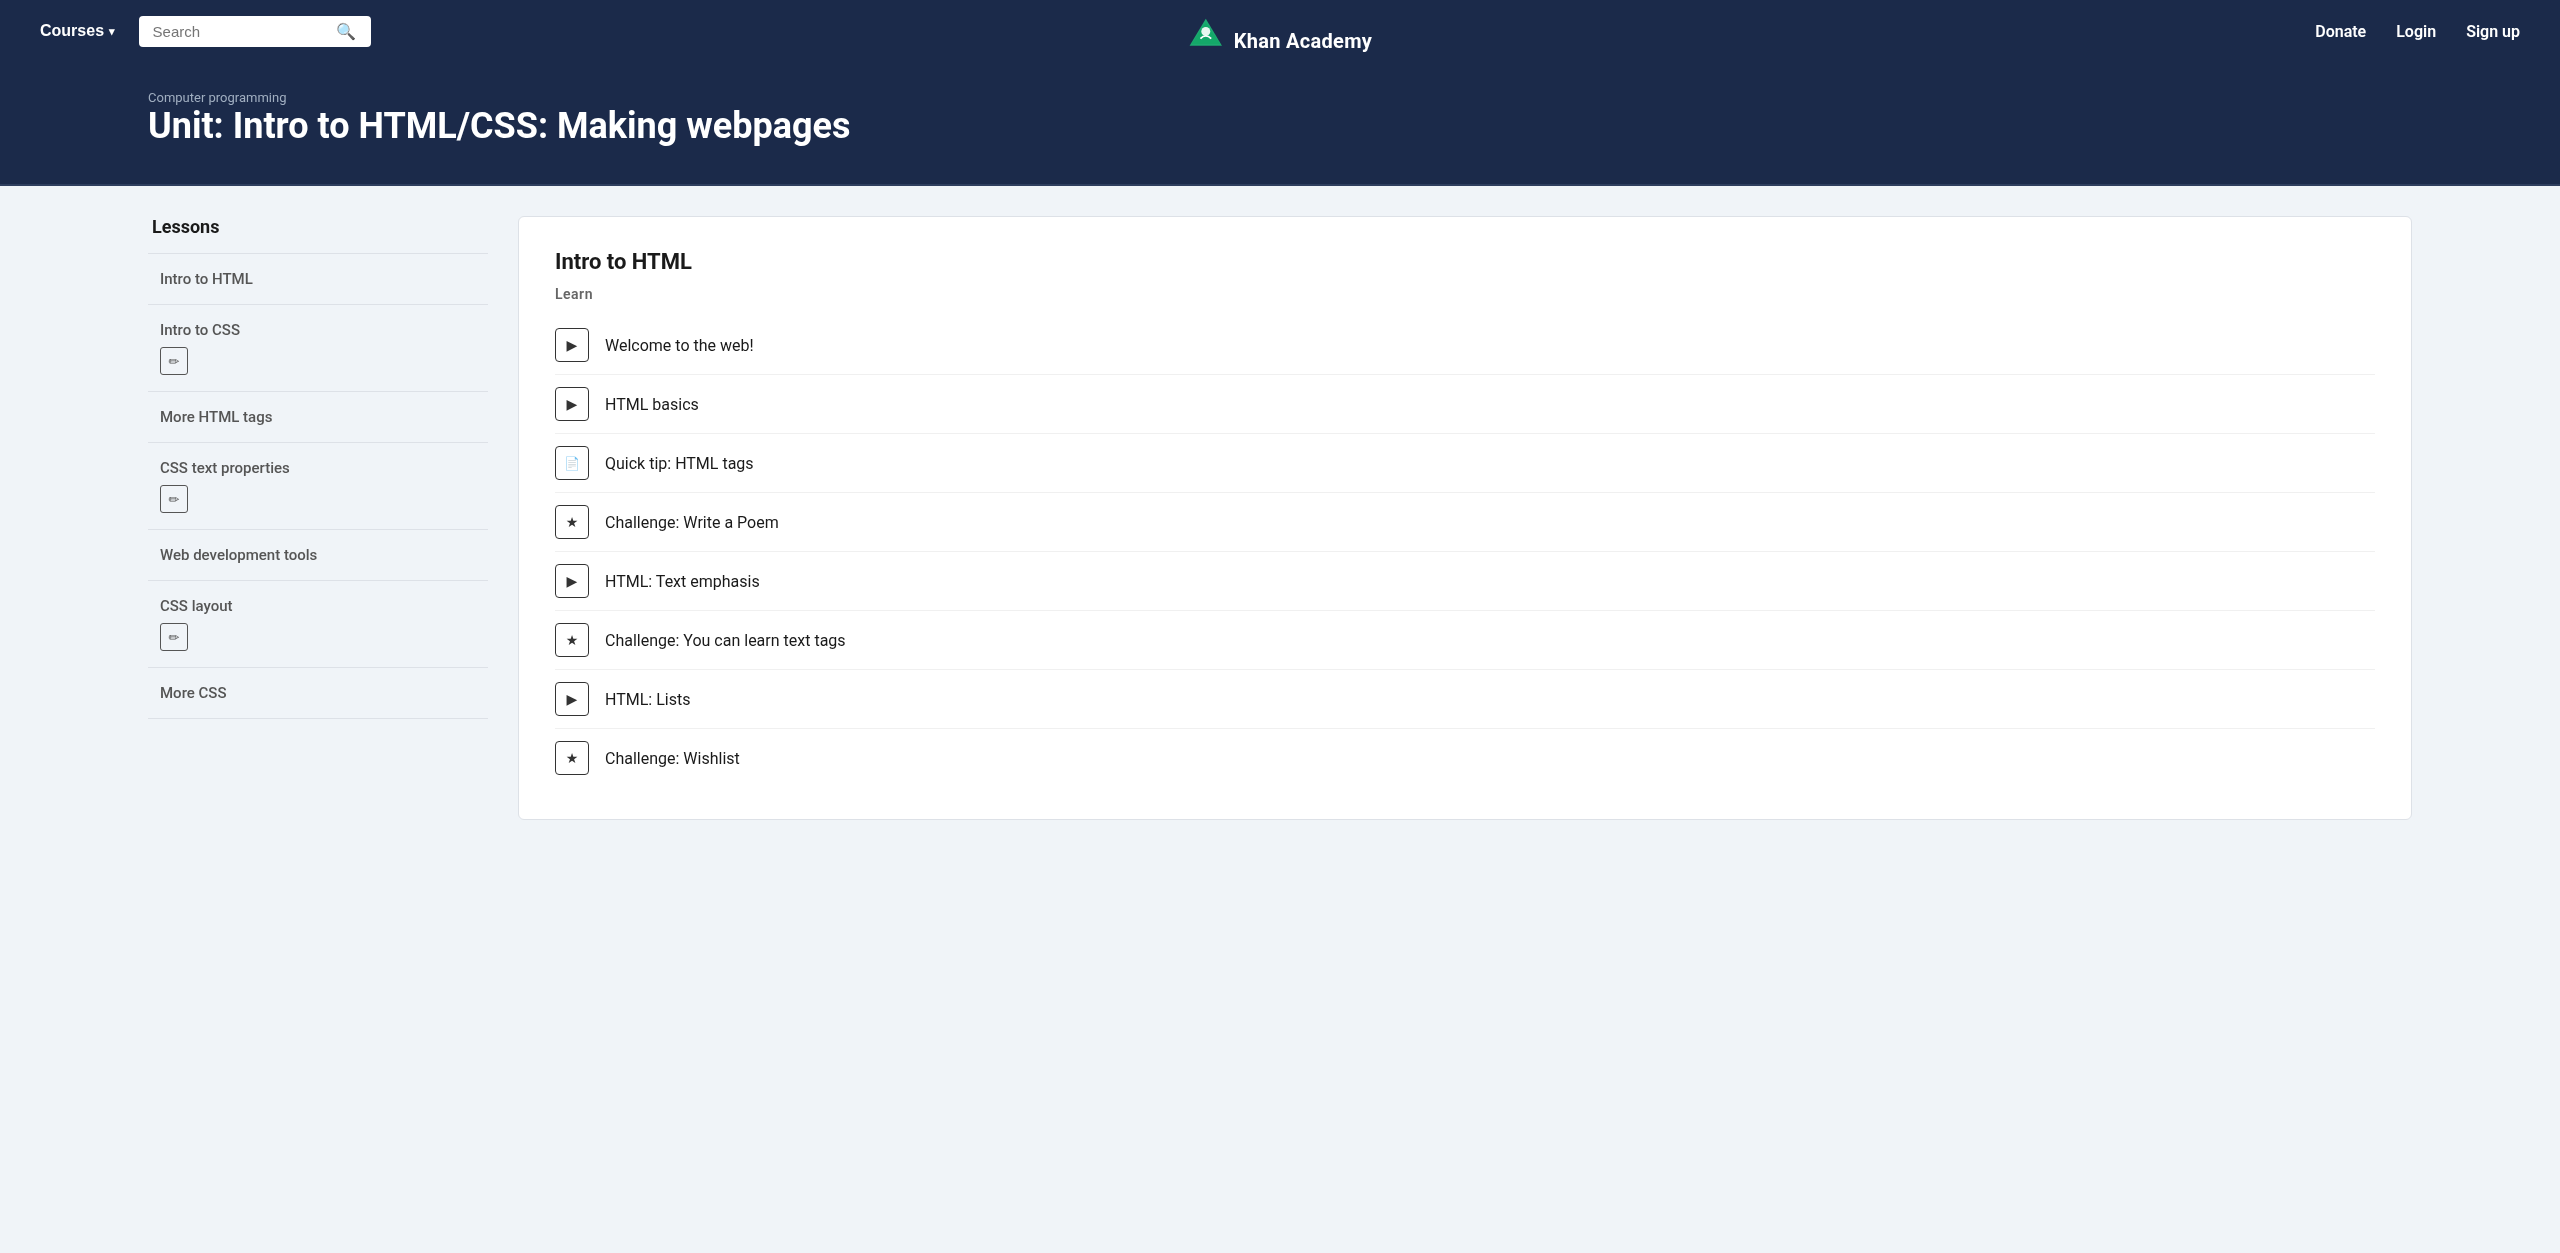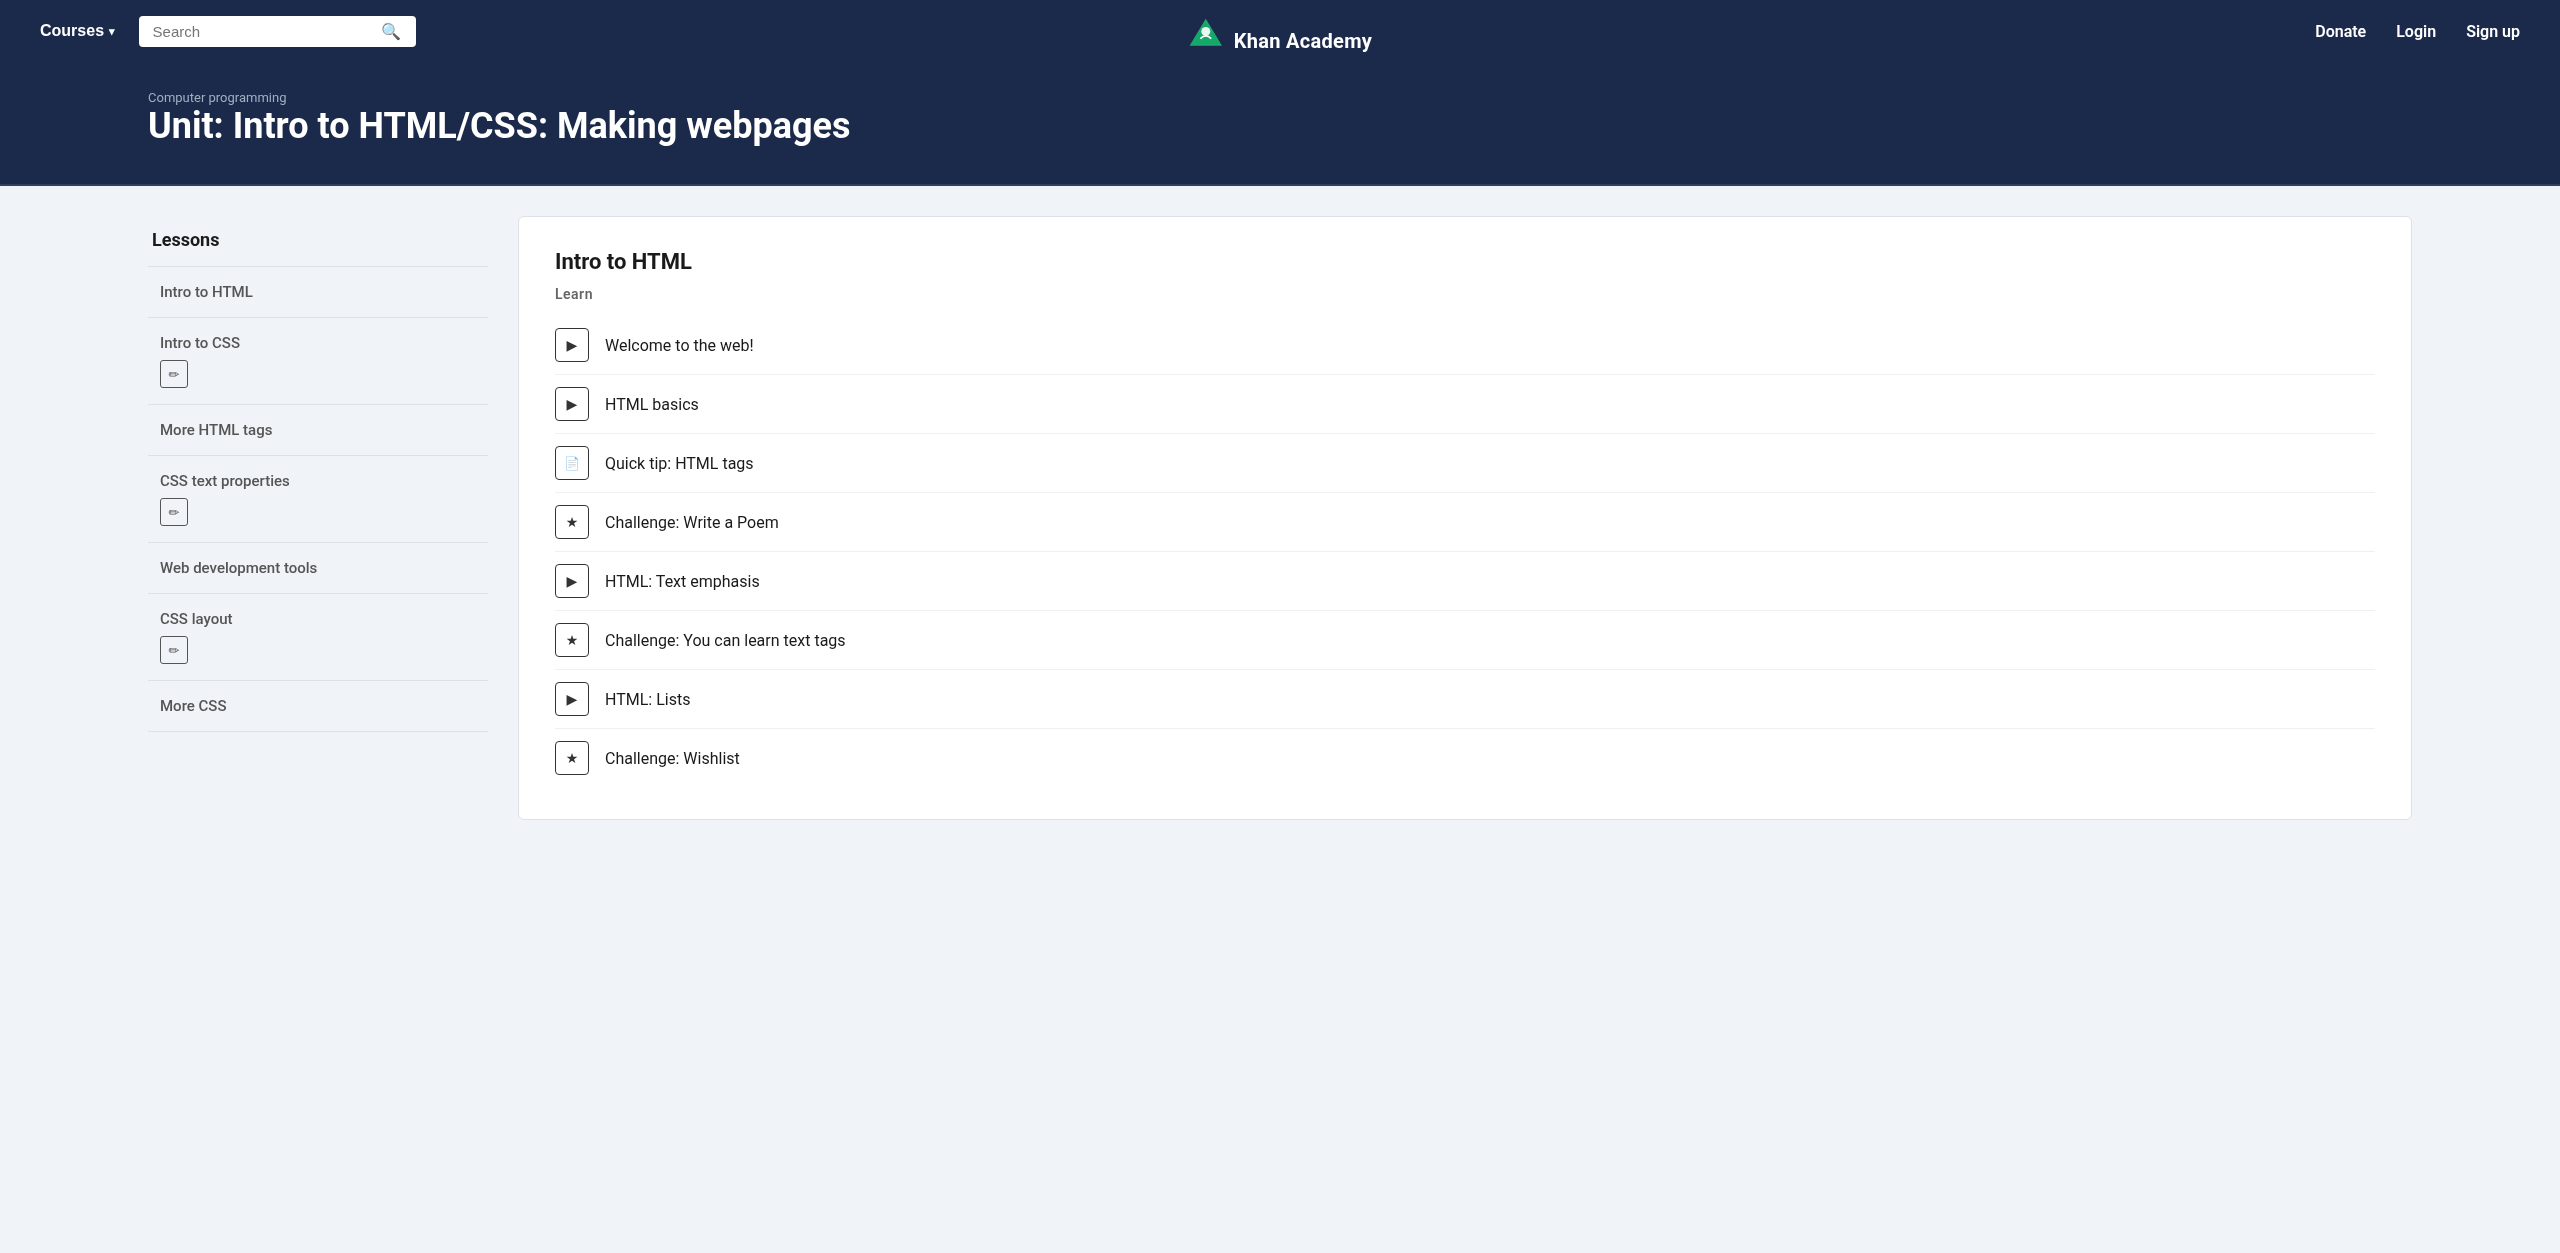--- a/index.html
+++ b/index.html
@@ -48,21 +48,21 @@
       margin-top: 1px;
     }
 
     .search-bar {
       display: flex;
       align-items: center;
       background: #ffffff;
       border-radius: 4px;
       padding: 6px 14px;
       gap: 8px;
-      width: 277px;
+      width: 232px;
     }
 
     .search-bar input {
       border: none;
       outline: none;
       font-size: 15px;
       color: #333;
       background: transparent;
       width: 100%;
     }
@@ -132,21 +132,20 @@
       display: flex;
       padding: 30px 148px;
       gap: 30px;
       align-items: flex-start;
     }
 
     
     .sidebar {
       width: 340px;
       flex-shrink: 0;
-      margin-top: 13px;
     }
 
     .sidebar-title {
       font-size: 18px;
       font-weight: 700;
       color: #1a1a1a;
       margin-bottom: 16px;
       padding-left: 4px;
     }
 

